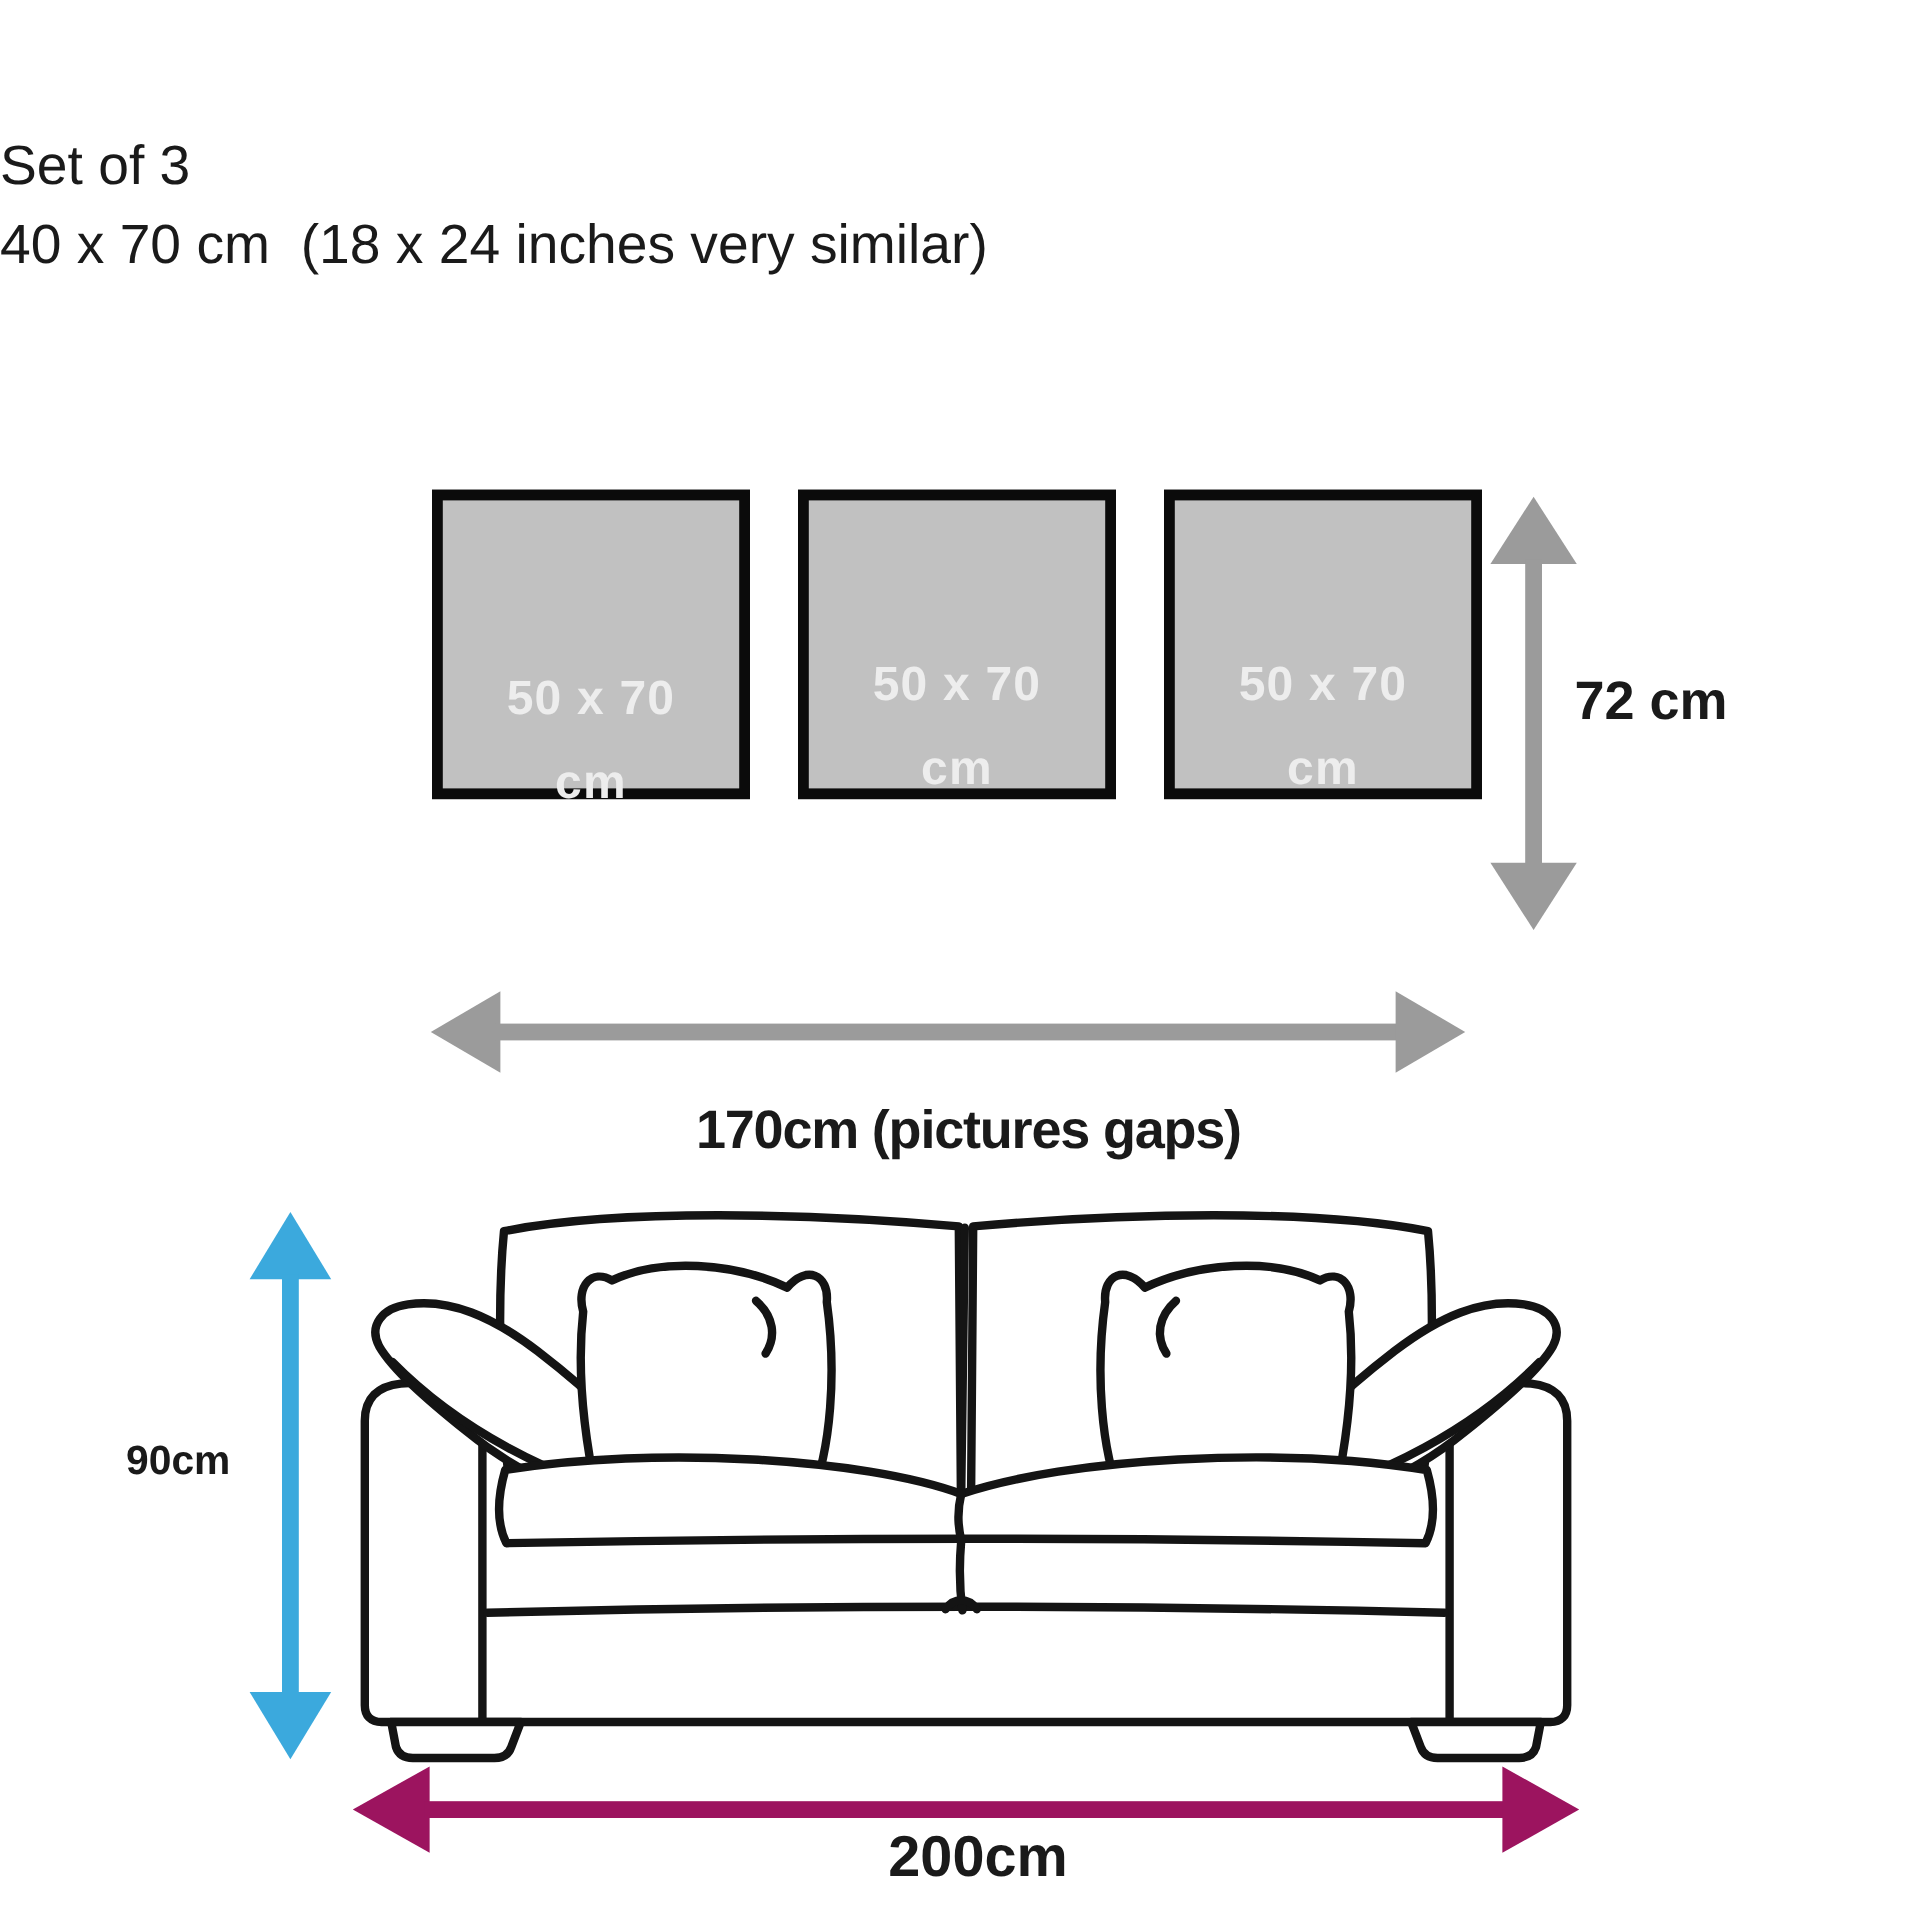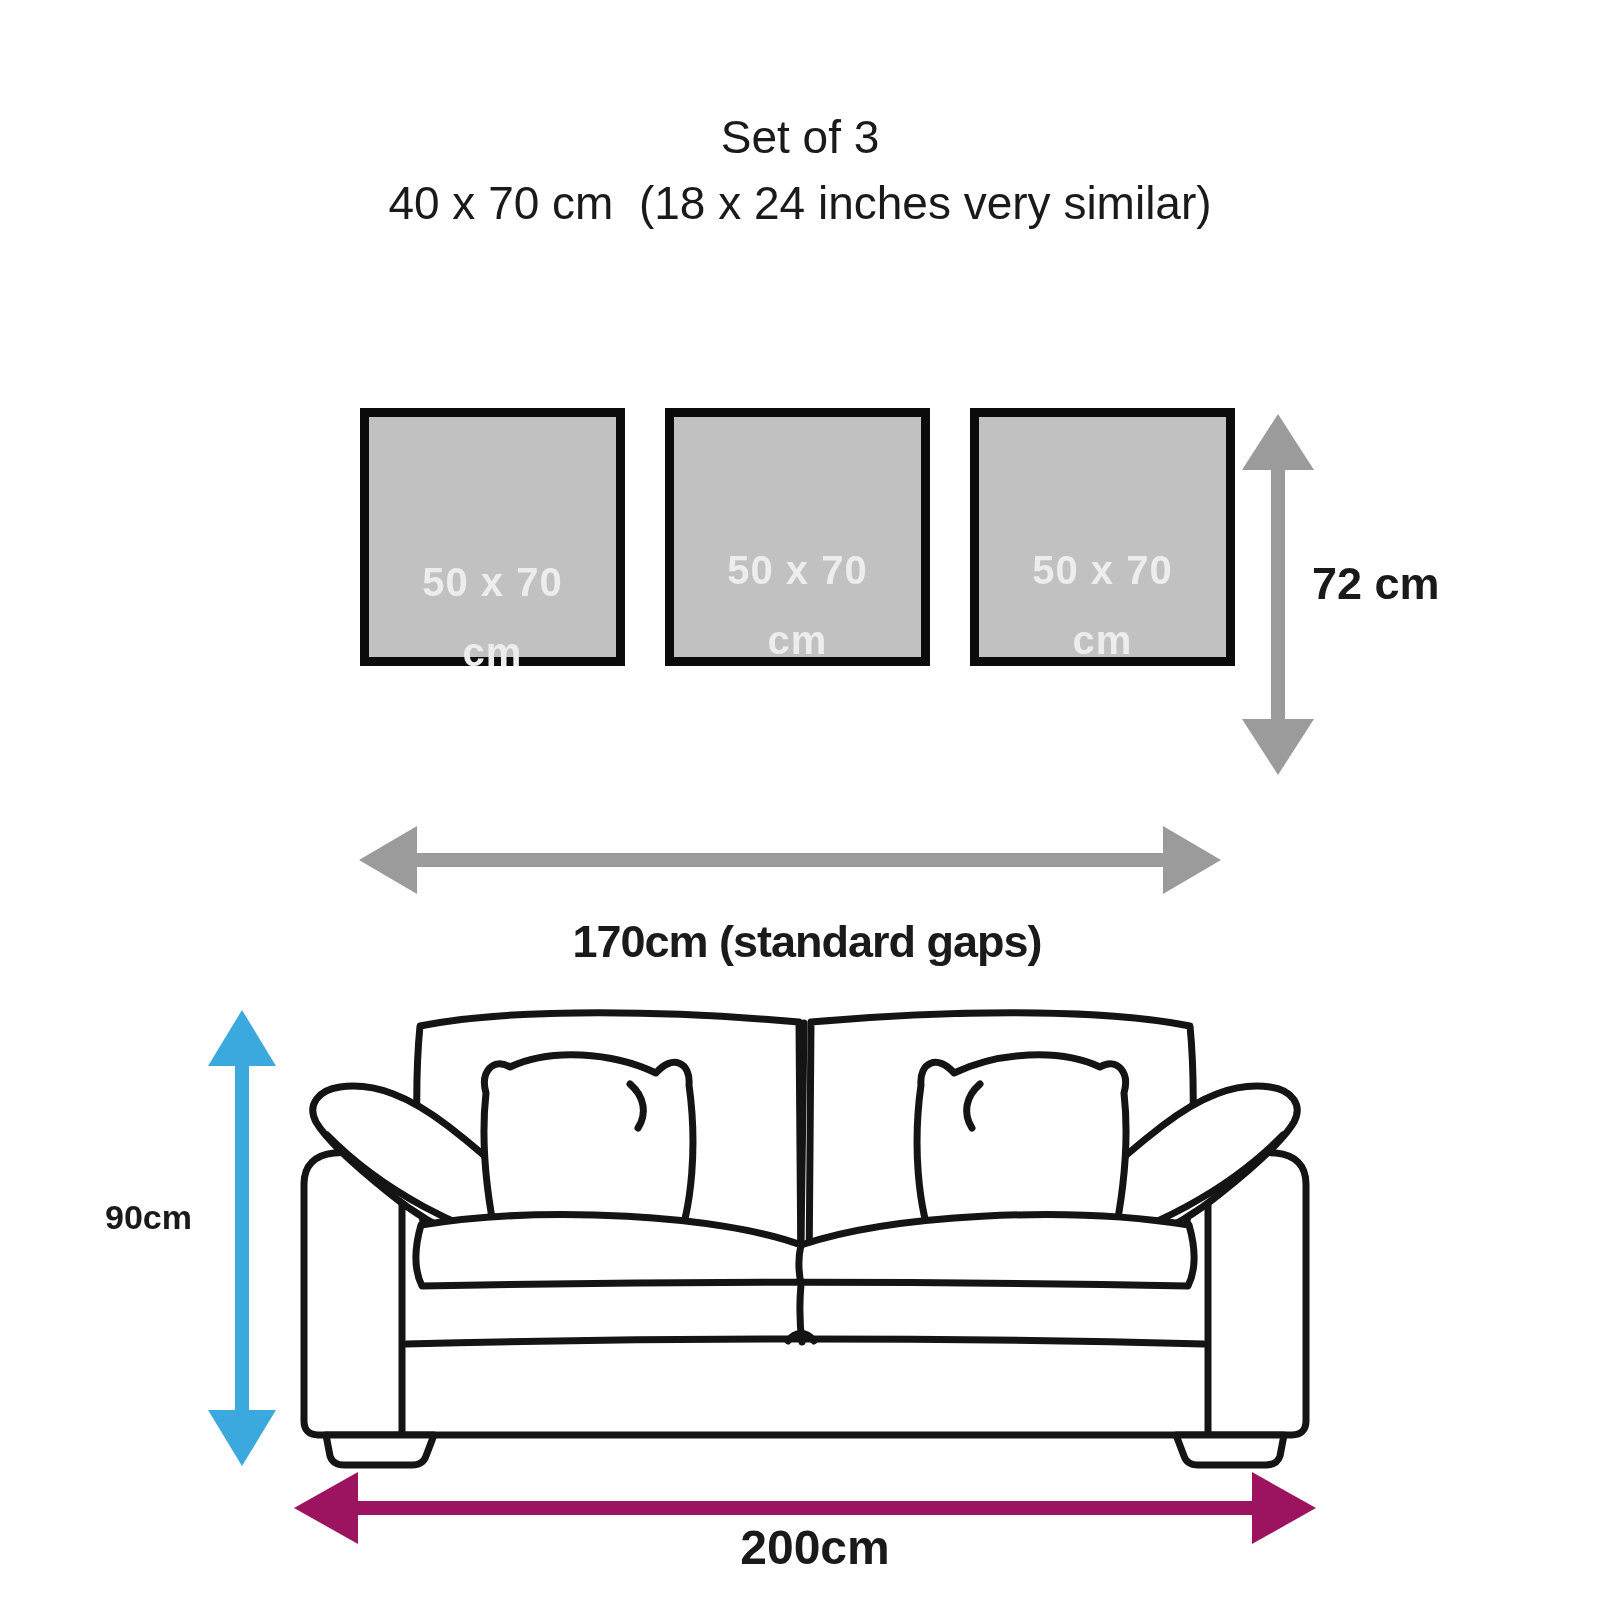--- a/index.html
+++ b/index.html
@@ -3,21 +3,21 @@
 <meta charset="utf-8">
 <style>
   html,body{margin:0;padding:0;}
   body{
     width:1600px;height:1600px;background:#ffffff;
     font-family:"Liberation Sans", sans-serif;color:#1A1A1A;
   }
   .canvas{position:relative;width:1600px;height:1600px;overflow:hidden;background:#ffffff;}
 
   
-  .header{position:absolute;top:104px;left:0;width:1600px;text-align:center;}
+  .header{position:absolute;top:104px;left:0;width:1600px;}
   .header-line{font-size:46px;line-height:66px;font-weight:400;white-space:pre-wrap;color:#1A1A1A;}
 
   
   .frame{
     position:absolute;top:408px;width:265px;height:258px;
     background:#C1C1C1;border:9px solid #0B0B0B;box-sizing:border-box;
   }
   .frame-1{left:360px;}
   .frame-2{left:665px;}
   .frame-3{left:970px;}
@@ -79,21 +79,21 @@
     <rect x="33" y="54" width="14" height="257" fill="#9B9B9B"></rect>
     <polygon points="40,363 4,307 76,307" fill="#9B9B9B"></polygon>
   </svg>
   <div class="dim dim-72">72 cm</div>
 
   <svg id="arrow-frames-width" class="arrow" width="870" height="80" viewBox="0 0 870 80">
     <polygon points="4,40 62,6 62,74" fill="#9B9B9B"></polygon>
     <rect x="58" y="33" width="754" height="14" fill="#9B9B9B"></rect>
     <polygon points="866,40 808,6 808,74" fill="#9B9B9B"></polygon>
   </svg>
-  <div class="dim dim-170">170cm (standard gaps)</div>
+  <div class="dim dim-170">170cm (pictures gaps)</div>
 
   <svg id="sofa" width="1050" height="480" viewBox="0 0 1050 480">
     <g fill="#ffffff" stroke="#141414" stroke-width="7" stroke-linecap="round" stroke-linejoin="round">
 
       <path d="M140,34 C235,15 395,19 519,30 L521,285 C400,272 250,274 150,282 C136,200 134,95 140,34 Z"></path>
       <path d="M910,34 C815,15 655,19 531,30 L529,285 C650,272 800,274 900,282 C914,200 916,95 910,34 Z"></path>
 
       <path d="M24,192 C24,173 35,163 54,161 L122,157 L122,443 L38,443 C29,443 24,438 24,429 Z"></path>
       <path d="M1026,192 C1026,173 1015,163 996,161 L928,157 L928,443 L1012,443 C1021,443 1026,438 1026,429 Z"></path>
 

